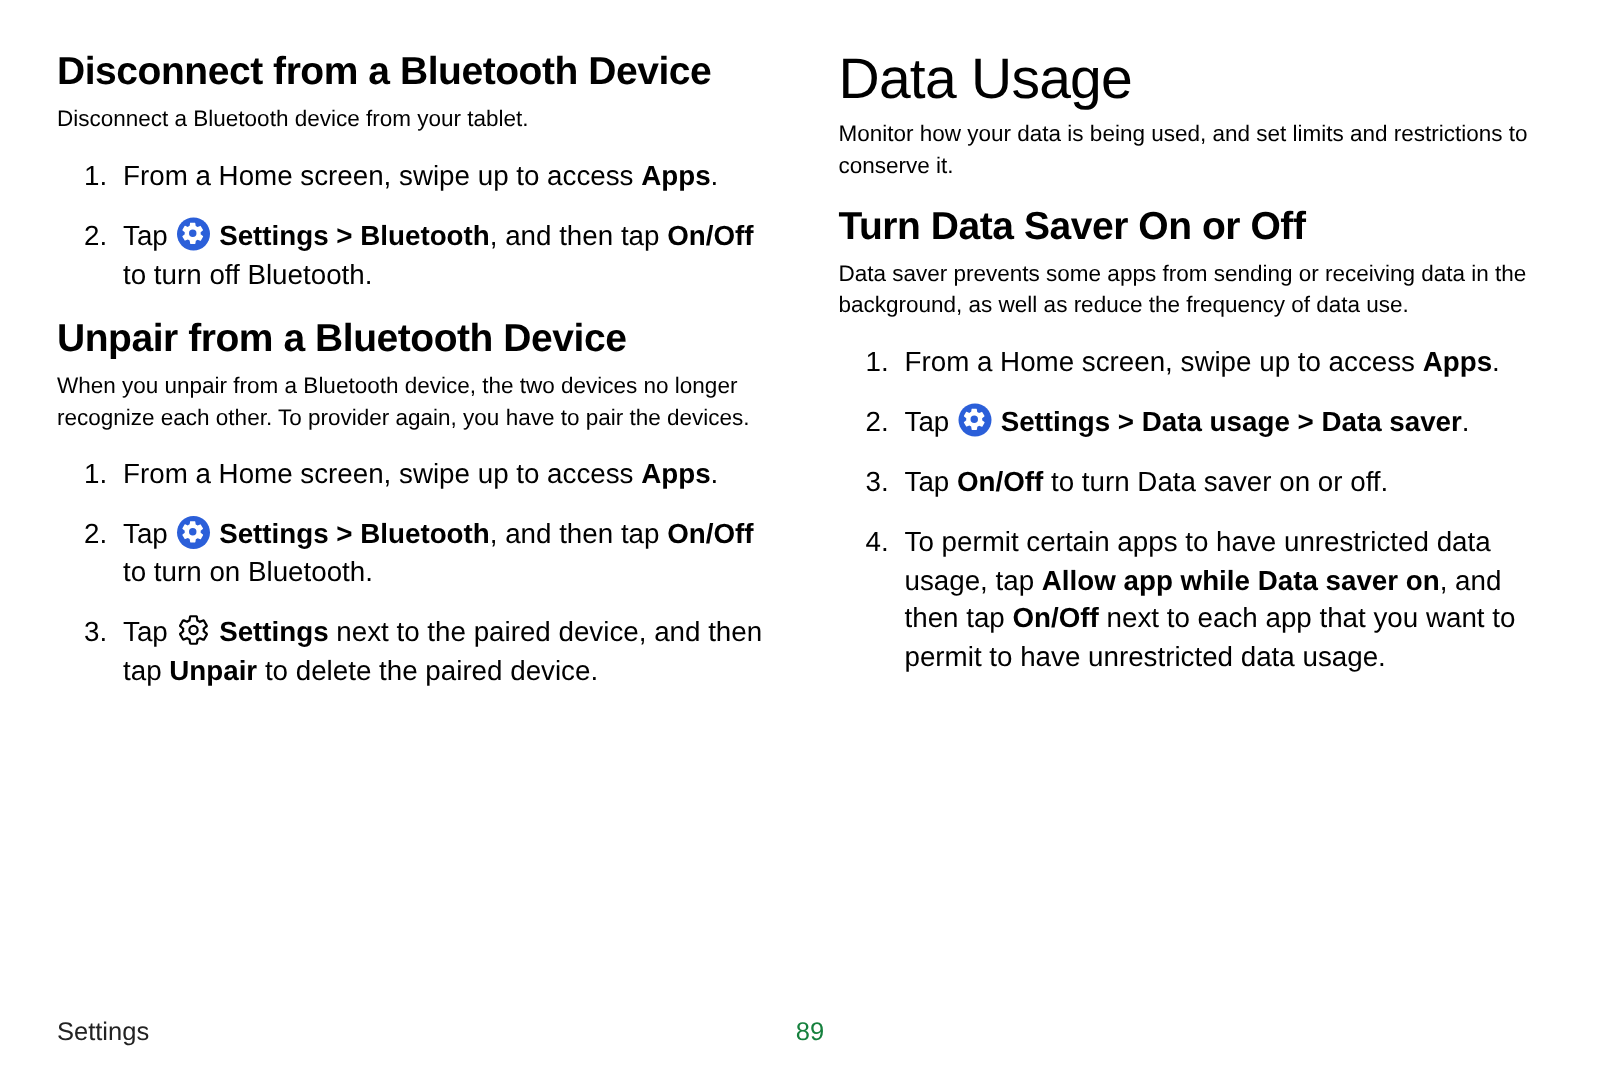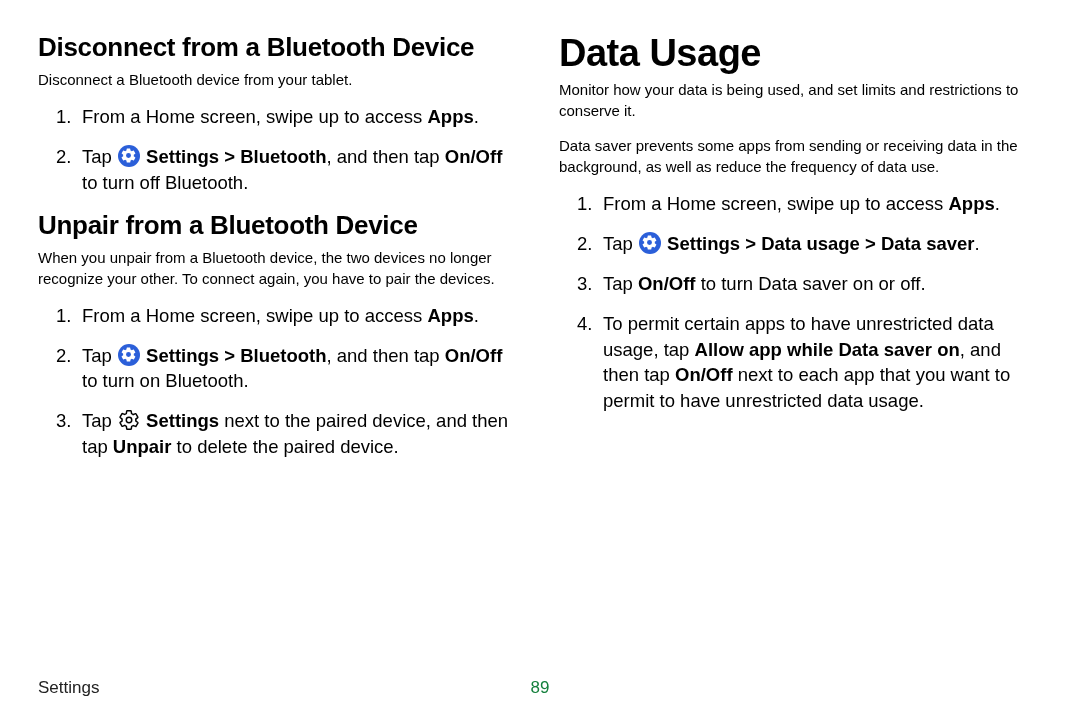--- a/index.html
+++ b/index.html
@@ -18,21 +18,21 @@
   }
   .col { flex: 1; }
   .h2 {
     font-size: 26px;
     font-weight: 700;
     margin-bottom: 6px;
     letter-spacing: -0.3px;
   }
   .h1 {
     font-size: 38px;
-    font-weight: 700;
+    font-weight: 400;
     margin-bottom: 4px;
     letter-spacing: -0.5px;
   }
   .body-text {
     font-size: 15px;
     line-height: 1.4;
     margin-bottom: 14px;
   }
   .step {
     display: flex;
@@ -95,21 +95,21 @@
       <div class="step-body"><span>From a Home screen, swipe up to access </span><b>Apps</b><span>.</span></div>
     </div>
     <div class="step">
       <div class="step-num">2.</div>
       <div class="step-body"><span>Tap </span><span class="icon-blue"><svg width="17" height="17" viewBox="0 0 24 24">
               <path fill="#fff" d="M19.4 13a7.5 7.5 0 0 0 .1-1 7.5 7.5 0 0 0-.1-1l2.1-1.6a.5.5 0 0 0 .1-.6l-2-3.5a.5.5 0 0 0-.6-.2l-2.5 1a7.3 7.3 0 0 0-1.7-1l-.4-2.6A.5.5 0 0 0 14 2h-4a.5.5 0 0 0-.5.4L9.1 5a7.3 7.3 0 0 0-1.7 1l-2.5-1a.5.5 0 0 0-.6.2l-2 3.5a.5.5 0 0 0 .1.6L4.5 11a7.5 7.5 0 0 0-.1 1 7.5 7.5 0 0 0 .1 1l-2.1 1.6a.5.5 0 0 0-.1.6l2 3.5a.5.5 0 0 0 .6.2l2.5-1a7.3 7.3 0 0 0 1.7 1l.4 2.6A.5.5 0 0 0 10 22h4a.5.5 0 0 0 .5-.4l.4-2.6a7.3 7.3 0 0 0 1.7-1l2.5 1a.5.5 0 0 0 .6-.2l2-3.5a.5.5 0 0 0-.1-.6Zm-7.4 2.5A3.5 3.5 0 1 1 15.5 12 3.5 3.5 0 0 1 12 15.5Z"></path>
             </svg></span> <b>Settings &gt; Bluetooth</b><span>, and then tap </span><b>On/Off</b><span> to turn off Bluetooth.</span></div>
     </div>
 
     <div class="h2 section-gap">Unpair from a Bluetooth Device</div>
-    <div class="body-text">When you unpair from a Bluetooth device, the two devices no longer recognize your other. To connect again, you have to pair the devices.</div>
+    <div class="body-text">When you unpair from a Bluetooth device, the two devices no longer recognize each other. To provider again, you have to pair the devices.</div>
     <div class="step">
       <div class="step-num">1.</div>
       <div class="step-body"><span>From a Home screen, swipe up to access </span><b>Apps</b><span>.</span></div>
     </div>
     <div class="step">
       <div class="step-num">2.</div>
       <div class="step-body"><span>Tap </span><span class="icon-blue"><svg width="17" height="17" viewBox="0 0 24 24">
               <path fill="#fff" d="M19.4 13a7.5 7.5 0 0 0 .1-1 7.5 7.5 0 0 0-.1-1l2.1-1.6a.5.5 0 0 0 .1-.6l-2-3.5a.5.5 0 0 0-.6-.2l-2.5 1a7.3 7.3 0 0 0-1.7-1l-.4-2.6A.5.5 0 0 0 14 2h-4a.5.5 0 0 0-.5.4L9.1 5a7.3 7.3 0 0 0-1.7 1l-2.5-1a.5.5 0 0 0-.6.2l-2 3.5a.5.5 0 0 0 .1.6L4.5 11a7.5 7.5 0 0 0-.1 1 7.5 7.5 0 0 0 .1 1l-2.1 1.6a.5.5 0 0 0-.1.6l2 3.5a.5.5 0 0 0 .6.2l2.5-1a7.3 7.3 0 0 0 1.7 1l.4 2.6A.5.5 0 0 0 10 22h4a.5.5 0 0 0 .5-.4l.4-2.6a7.3 7.3 0 0 0 1.7-1l2.5 1a.5.5 0 0 0 .6-.2l2-3.5a.5.5 0 0 0-.1-.6Zm-7.4 2.5A3.5 3.5 0 1 1 15.5 12 3.5 3.5 0 0 1 12 15.5Z"></path>
             </svg></span> <b>Settings &gt; Bluetooth</b><span>, and then tap </span><b>On/Off</b><span> to turn on Bluetooth.</span></div>
     </div>
@@ -119,20 +119,21 @@
               <path fill="none" stroke="#000" stroke-width="1.6" d="M19.4 13a7.5 7.5 0 0 0 .1-1 7.5 7.5 0 0 0-.1-1l2.1-1.6a.5.5 0 0 0 .1-.6l-2-3.5a.5.5 0 0 0-.6-.2l-2.5 1a7.3 7.3 0 0 0-1.7-1l-.4-2.6A.5.5 0 0 0 14 2h-4a.5.5 0 0 0-.5.4L9.1 5a7.3 7.3 0 0 0-1.7 1l-2.5-1a.5.5 0 0 0-.6.2l-2 3.5a.5.5 0 0 0 .1.6L4.5 11a7.5 7.5 0 0 0-.1 1 7.5 7.5 0 0 0 .1 1l-2.1 1.6a.5.5 0 0 0-.1.6l2 3.5a.5.5 0 0 0 .6.2l2.5-1a7.3 7.3 0 0 0 1.7 1l.4 2.6A.5.5 0 0 0 10 22h4a.5.5 0 0 0 .5-.4l.4-2.6a7.3 7.3 0 0 0 1.7-1l2.5 1a.5.5 0 0 0 .6-.2l2-3.5a.5.5 0 0 0-.1-.6Z"></path>
               <circle cx="12" cy="12" r="3" fill="none" stroke="#000" stroke-width="1.6"></circle>
             </svg></span> <b>Settings</b><span> next to the paired device, and then tap </span><b>Unpair</b><span> to delete the paired device.</span></div>
     </div>
   </div>
 
   <div class="col">
     <div class="h1">Data Usage</div>
     <div class="body-text">Monitor how your data is being used, and set limits and restrictions to conserve it.</div>
 
+    <div class="h2 section-gap">Turn Data Saver On or Off</div>
     <div class="body-text">Data saver prevents some apps from sending or receiving data in the background, as well as reduce the frequency of data use.</div>
     <div class="step">
       <div class="step-num">1.</div>
       <div class="step-body"><span>From a Home screen, swipe up to access </span><b>Apps</b><span>.</span></div>
     </div>
     <div class="step">
       <div class="step-num">2.</div>
       <div class="step-body"><span>Tap </span><span class="icon-blue"><svg width="17" height="17" viewBox="0 0 24 24">
               <path fill="#fff" d="M19.4 13a7.5 7.5 0 0 0 .1-1 7.5 7.5 0 0 0-.1-1l2.1-1.6a.5.5 0 0 0 .1-.6l-2-3.5a.5.5 0 0 0-.6-.2l-2.5 1a7.3 7.3 0 0 0-1.7-1l-.4-2.6A.5.5 0 0 0 14 2h-4a.5.5 0 0 0-.5.4L9.1 5a7.3 7.3 0 0 0-1.7 1l-2.5-1a.5.5 0 0 0-.6.2l-2 3.5a.5.5 0 0 0 .1.6L4.5 11a7.5 7.5 0 0 0-.1 1 7.5 7.5 0 0 0 .1 1l-2.1 1.6a.5.5 0 0 0-.1.6l2 3.5a.5.5 0 0 0 .6.2l2.5-1a7.3 7.3 0 0 0 1.7 1l.4 2.6A.5.5 0 0 0 10 22h4a.5.5 0 0 0 .5-.4l.4-2.6a7.3 7.3 0 0 0 1.7-1l2.5 1a.5.5 0 0 0 .6-.2l2-3.5a.5.5 0 0 0-.1-.6Zm-7.4 2.5A3.5 3.5 0 1 1 15.5 12 3.5 3.5 0 0 1 12 15.5Z"></path>
             </svg></span> <b>Settings &gt; Data usage &gt; Data saver</b><span>.</span></div>

